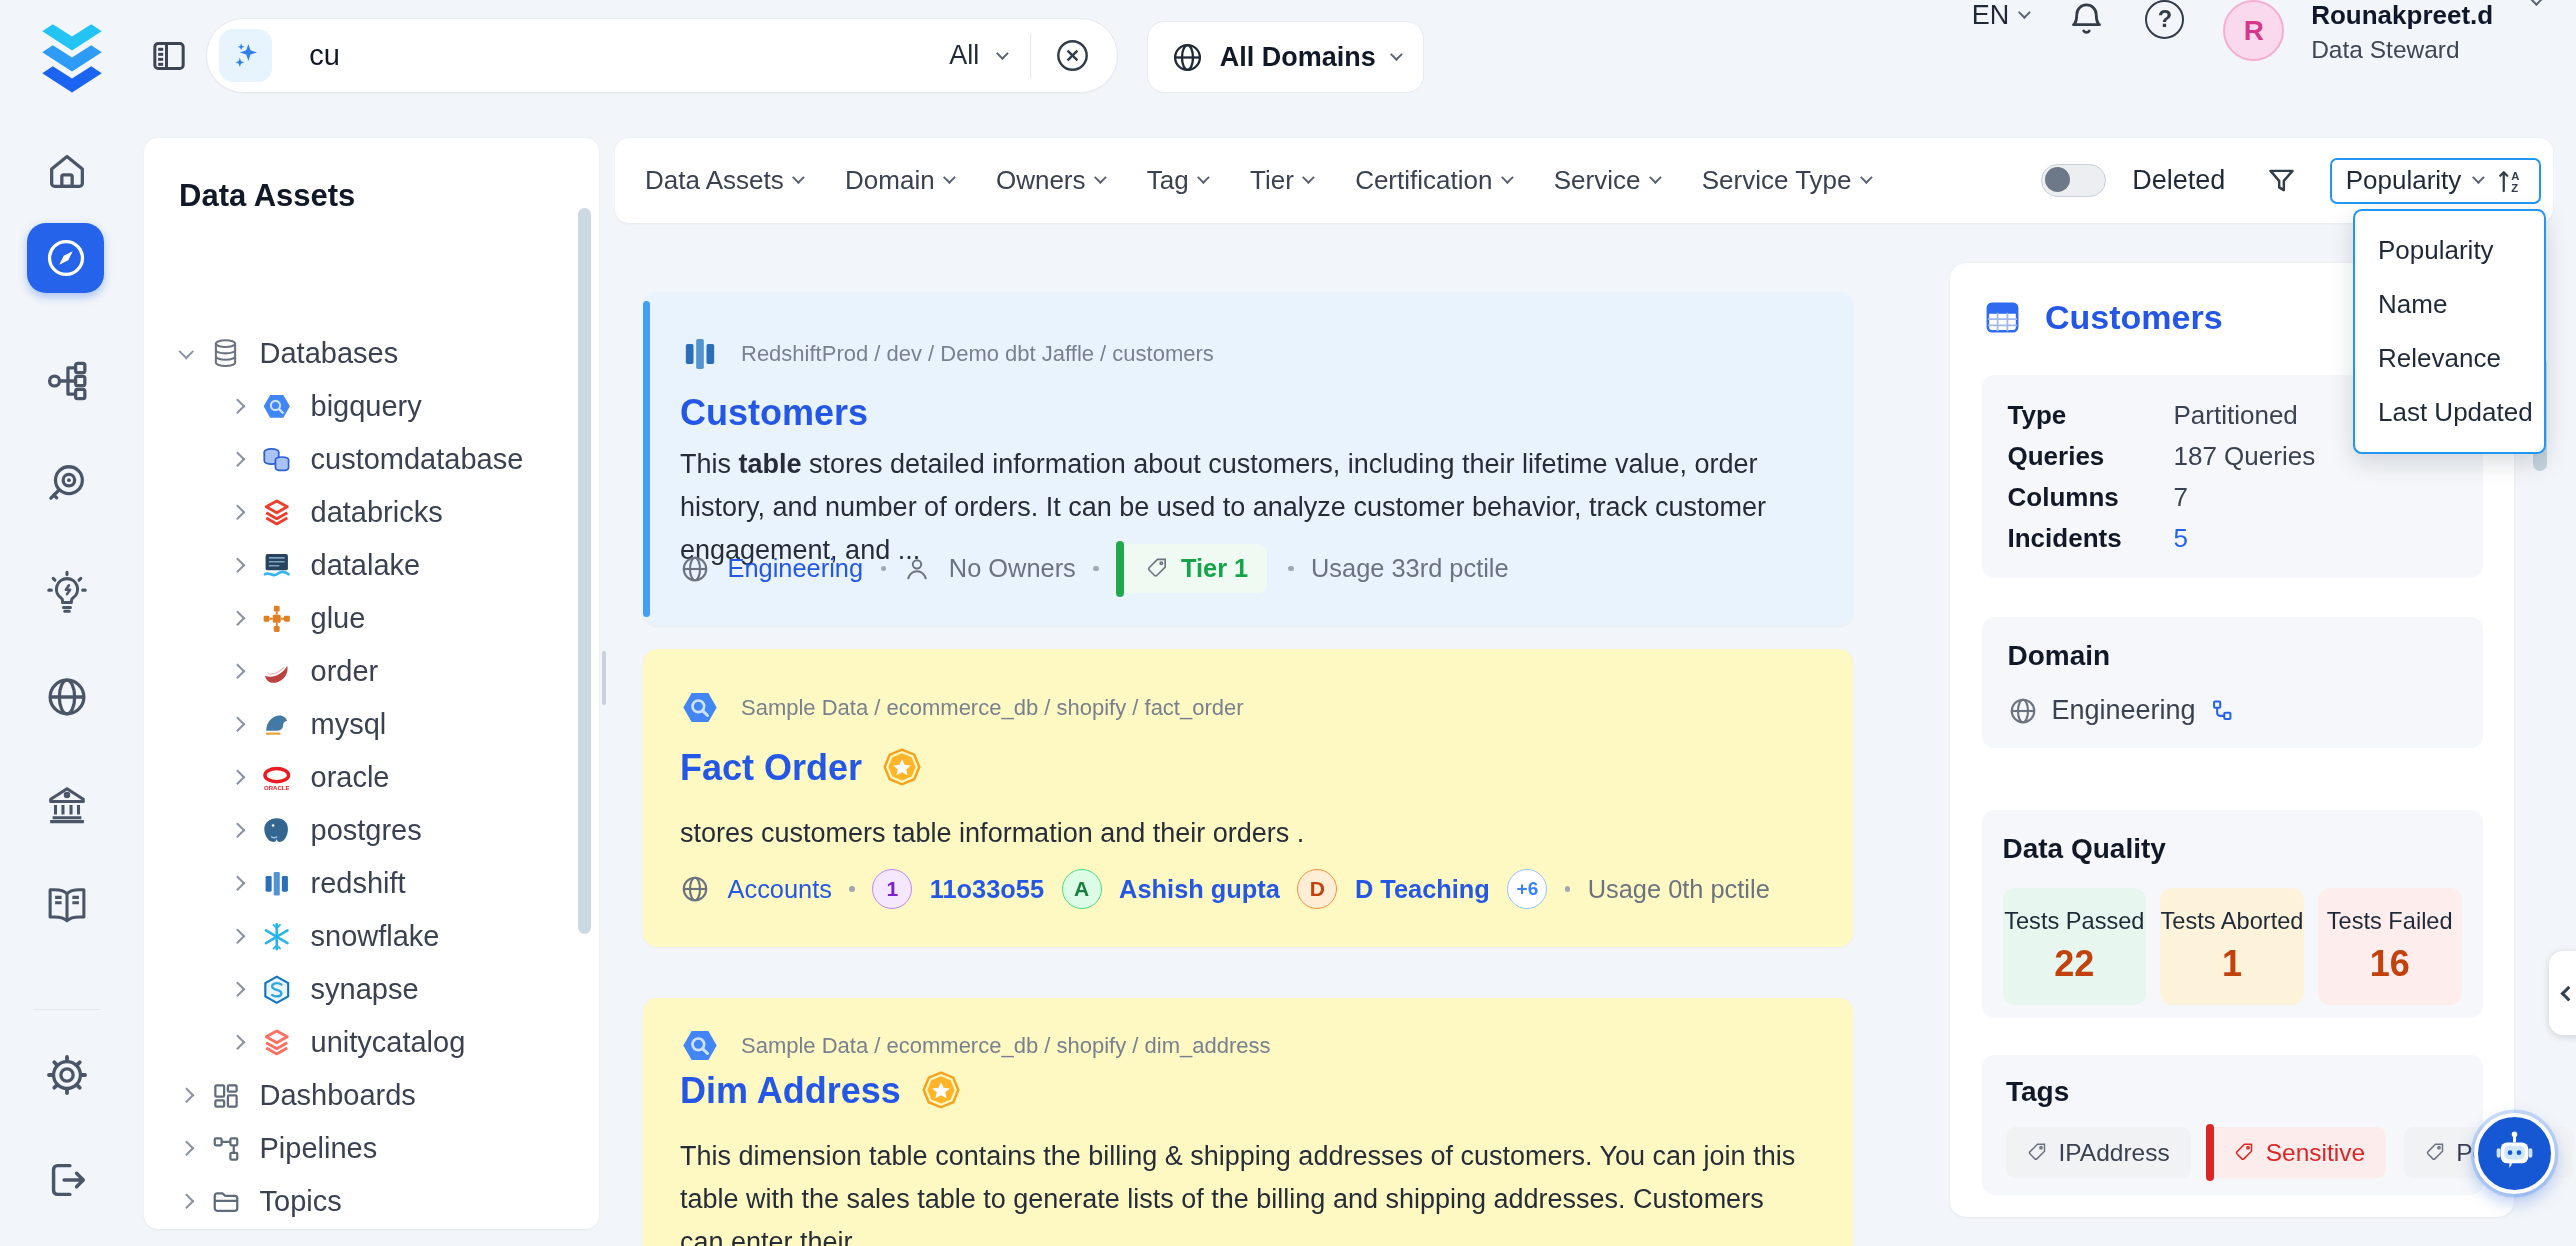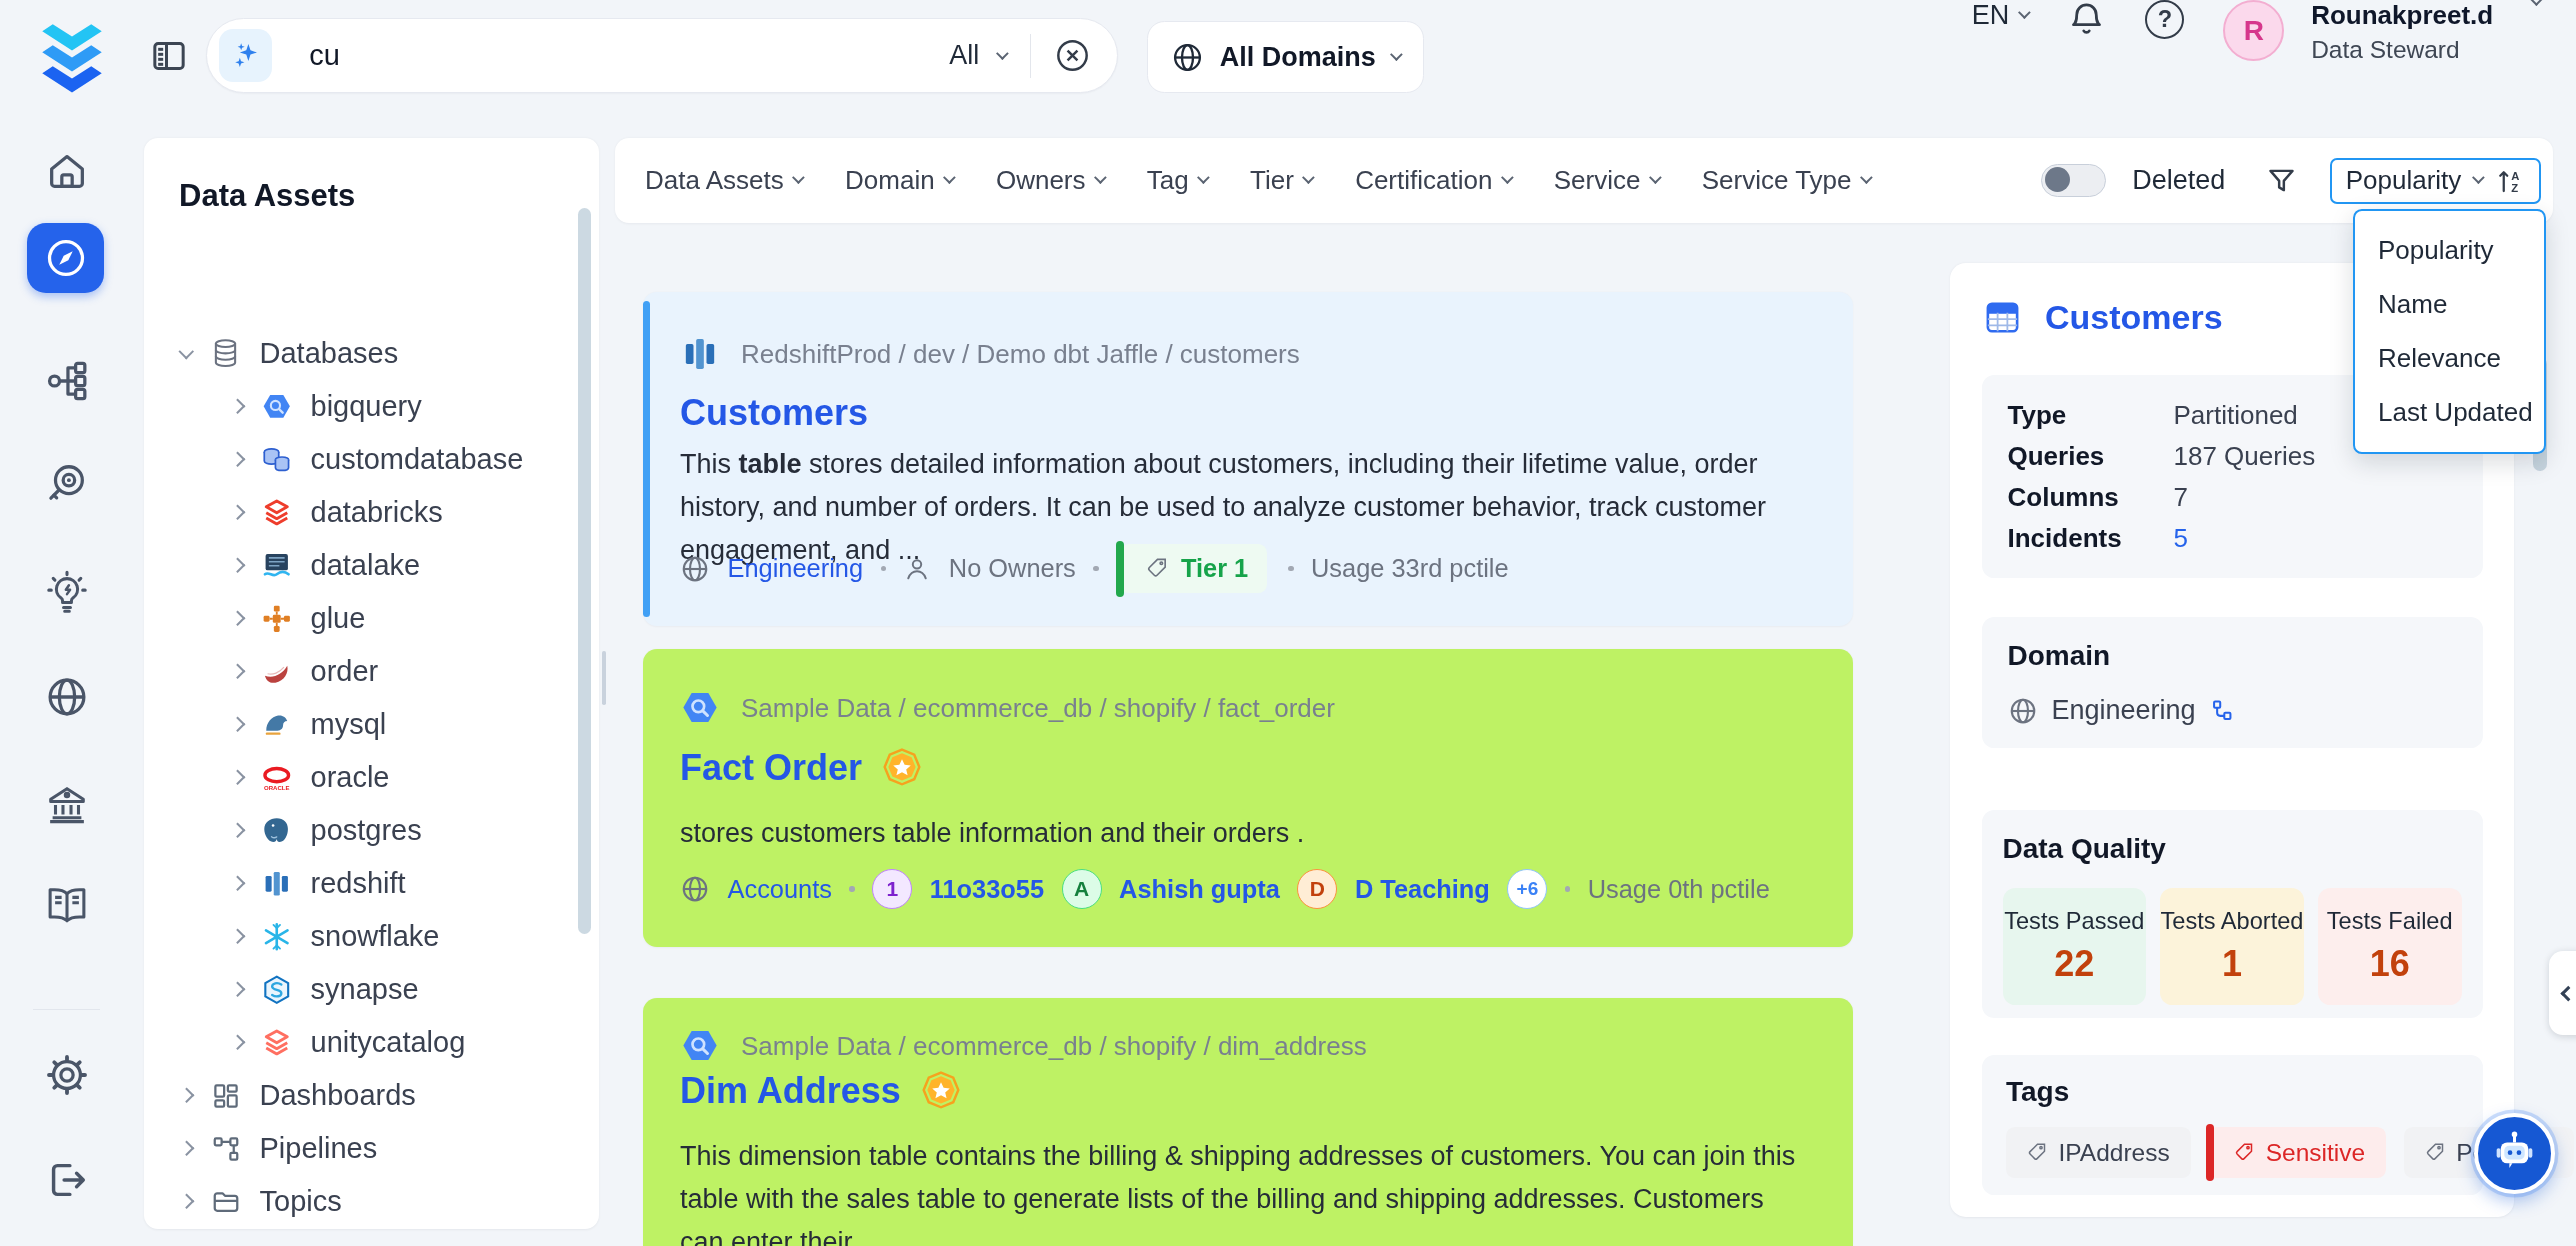--- a/index.html
+++ b/index.html
@@ -80,27 +80,27 @@
     border:2.2px solid var(--menu-border);border-radius:7px;font-size:26px;color:#1f2937;
     cursor:pointer;font-family:inherit}
 
   
   .sortmenu{position:absolute;left:2353px;top:209px;width:193px;background:#fff;
     border:2.6px solid var(--menu-border);border-radius:8.8px;box-shadow:0 8.8px 24.5px rgba(16,24,40,.15);
     padding:12.3px 0;z-index:30}
   .sortmenu .opt{height:54px;display:flex;align-items:center;padding-left:23px;font-size:26px;color:#1f2937;cursor:pointer}
 
   
-  .card{position:absolute;left:643px;width:1210px;background:#bef264;border-radius:14px;
+  .card{position:absolute;left:643px;width:1210px;background:#fef9c3;border-radius:14px;
     box-shadow:0 0.9px 1.8px rgba(16,24,40,.04)}
   .card.sel{background:var(--sel-bg)}
   .card.sel::before{content:"";position:absolute;left:0;top:8.8px;bottom:8.8px;width:7px;
     background:var(--sel-bar);border-radius:7px}
   .crumbrow{position:absolute;left:37px;display:flex;align-items:center;gap:21px}
-  .crumb{font-size:26px;color:#79808f}
+  .crumb{font-size:22px;color:#79808f}
   .ctitle{position:absolute;left:37px;display:flex;align-items:center;gap:19px;
     font-size:36px;font-weight:600;color:#2457e6;cursor:pointer}
   .cdesc{position:absolute;left:37px;right:53px;font-size:27px;line-height:43px;color:#262c38}
   .cfoot{position:absolute;left:37px;display:flex;align-items:center;gap:17.5px;font-size:25.4px;color:var(--text-gray)}
   .cfoot a{color:#2457e6;text-decoration:none;cursor:pointer}
   .owner{font-weight:600}
   .tierchip{position:relative;display:flex;align-items:center;gap:12.3px;height:49px;
     padding:0 19px 0 26px;margin:0 3.5px;background:var(--green-bg);border-radius:8.8px;color:var(--green);font-weight:600}
   .tierchip::before{content:"";position:absolute;left:-3.5px;top:-3.5px;bottom:-3.5px;width:7.9px;background:var(--green-bar);border-radius:7px}
   .oava{width:40px;height:40px;border-radius:50%;display:flex;align-items:center;justify-content:center;

